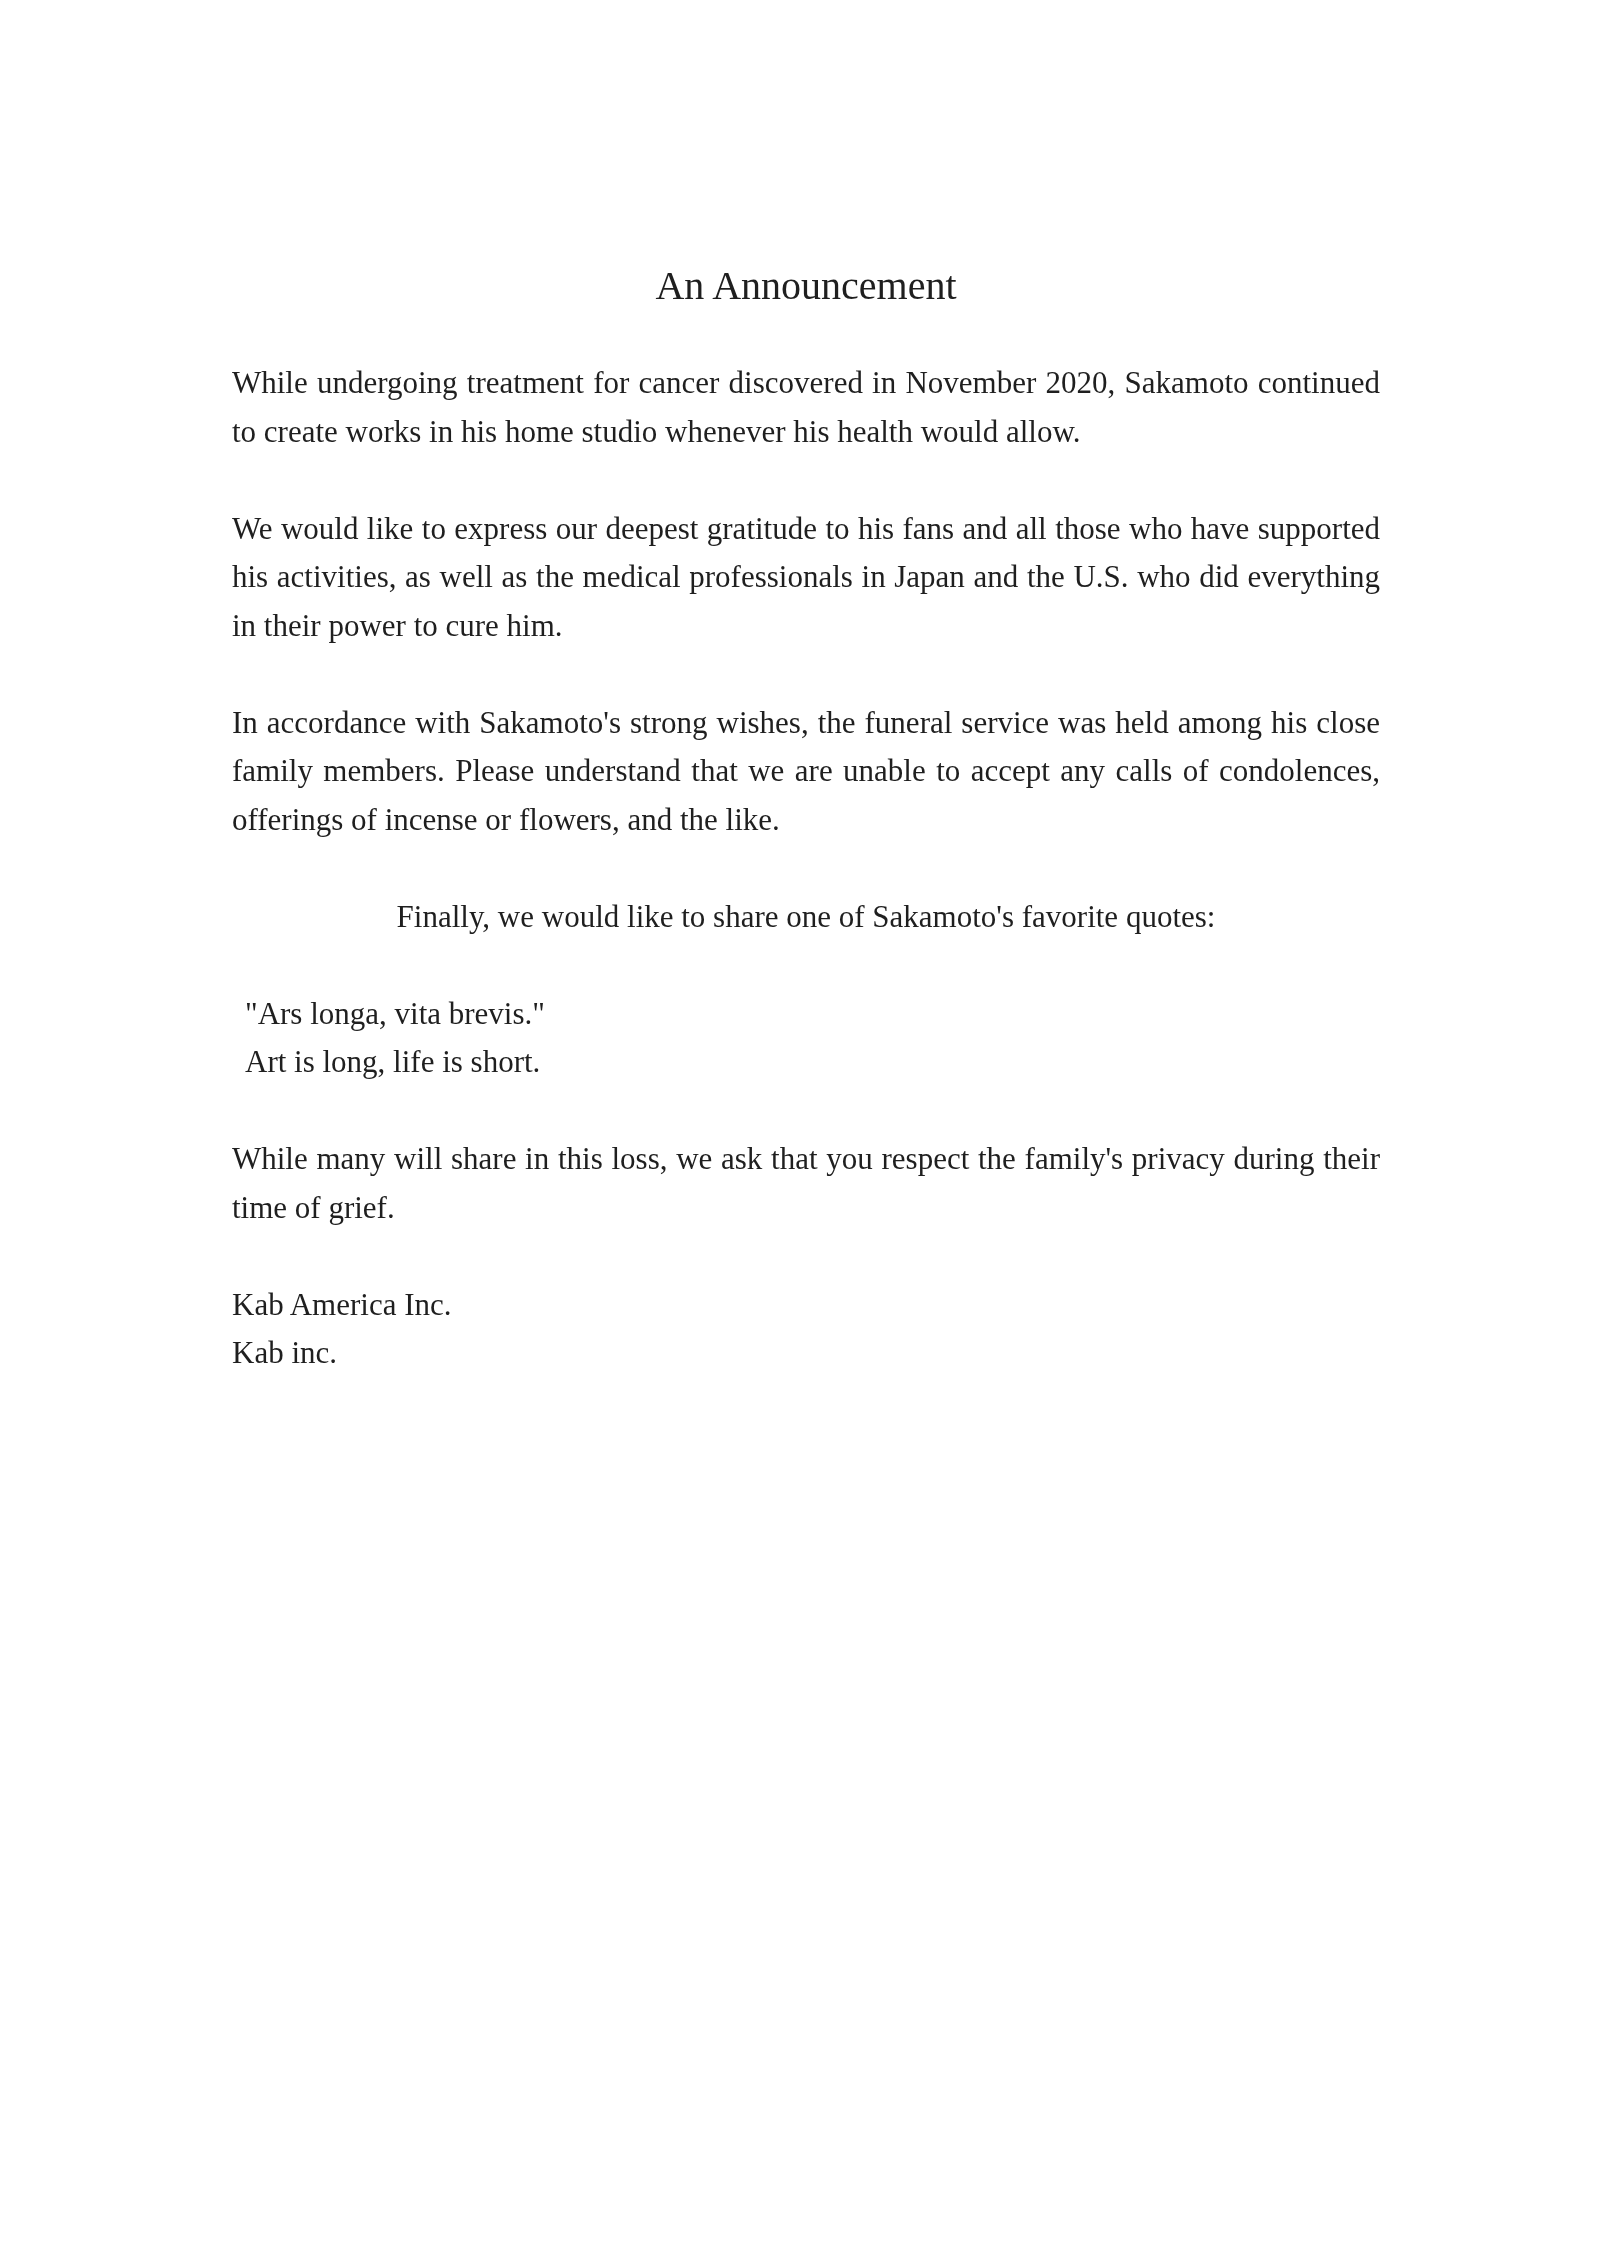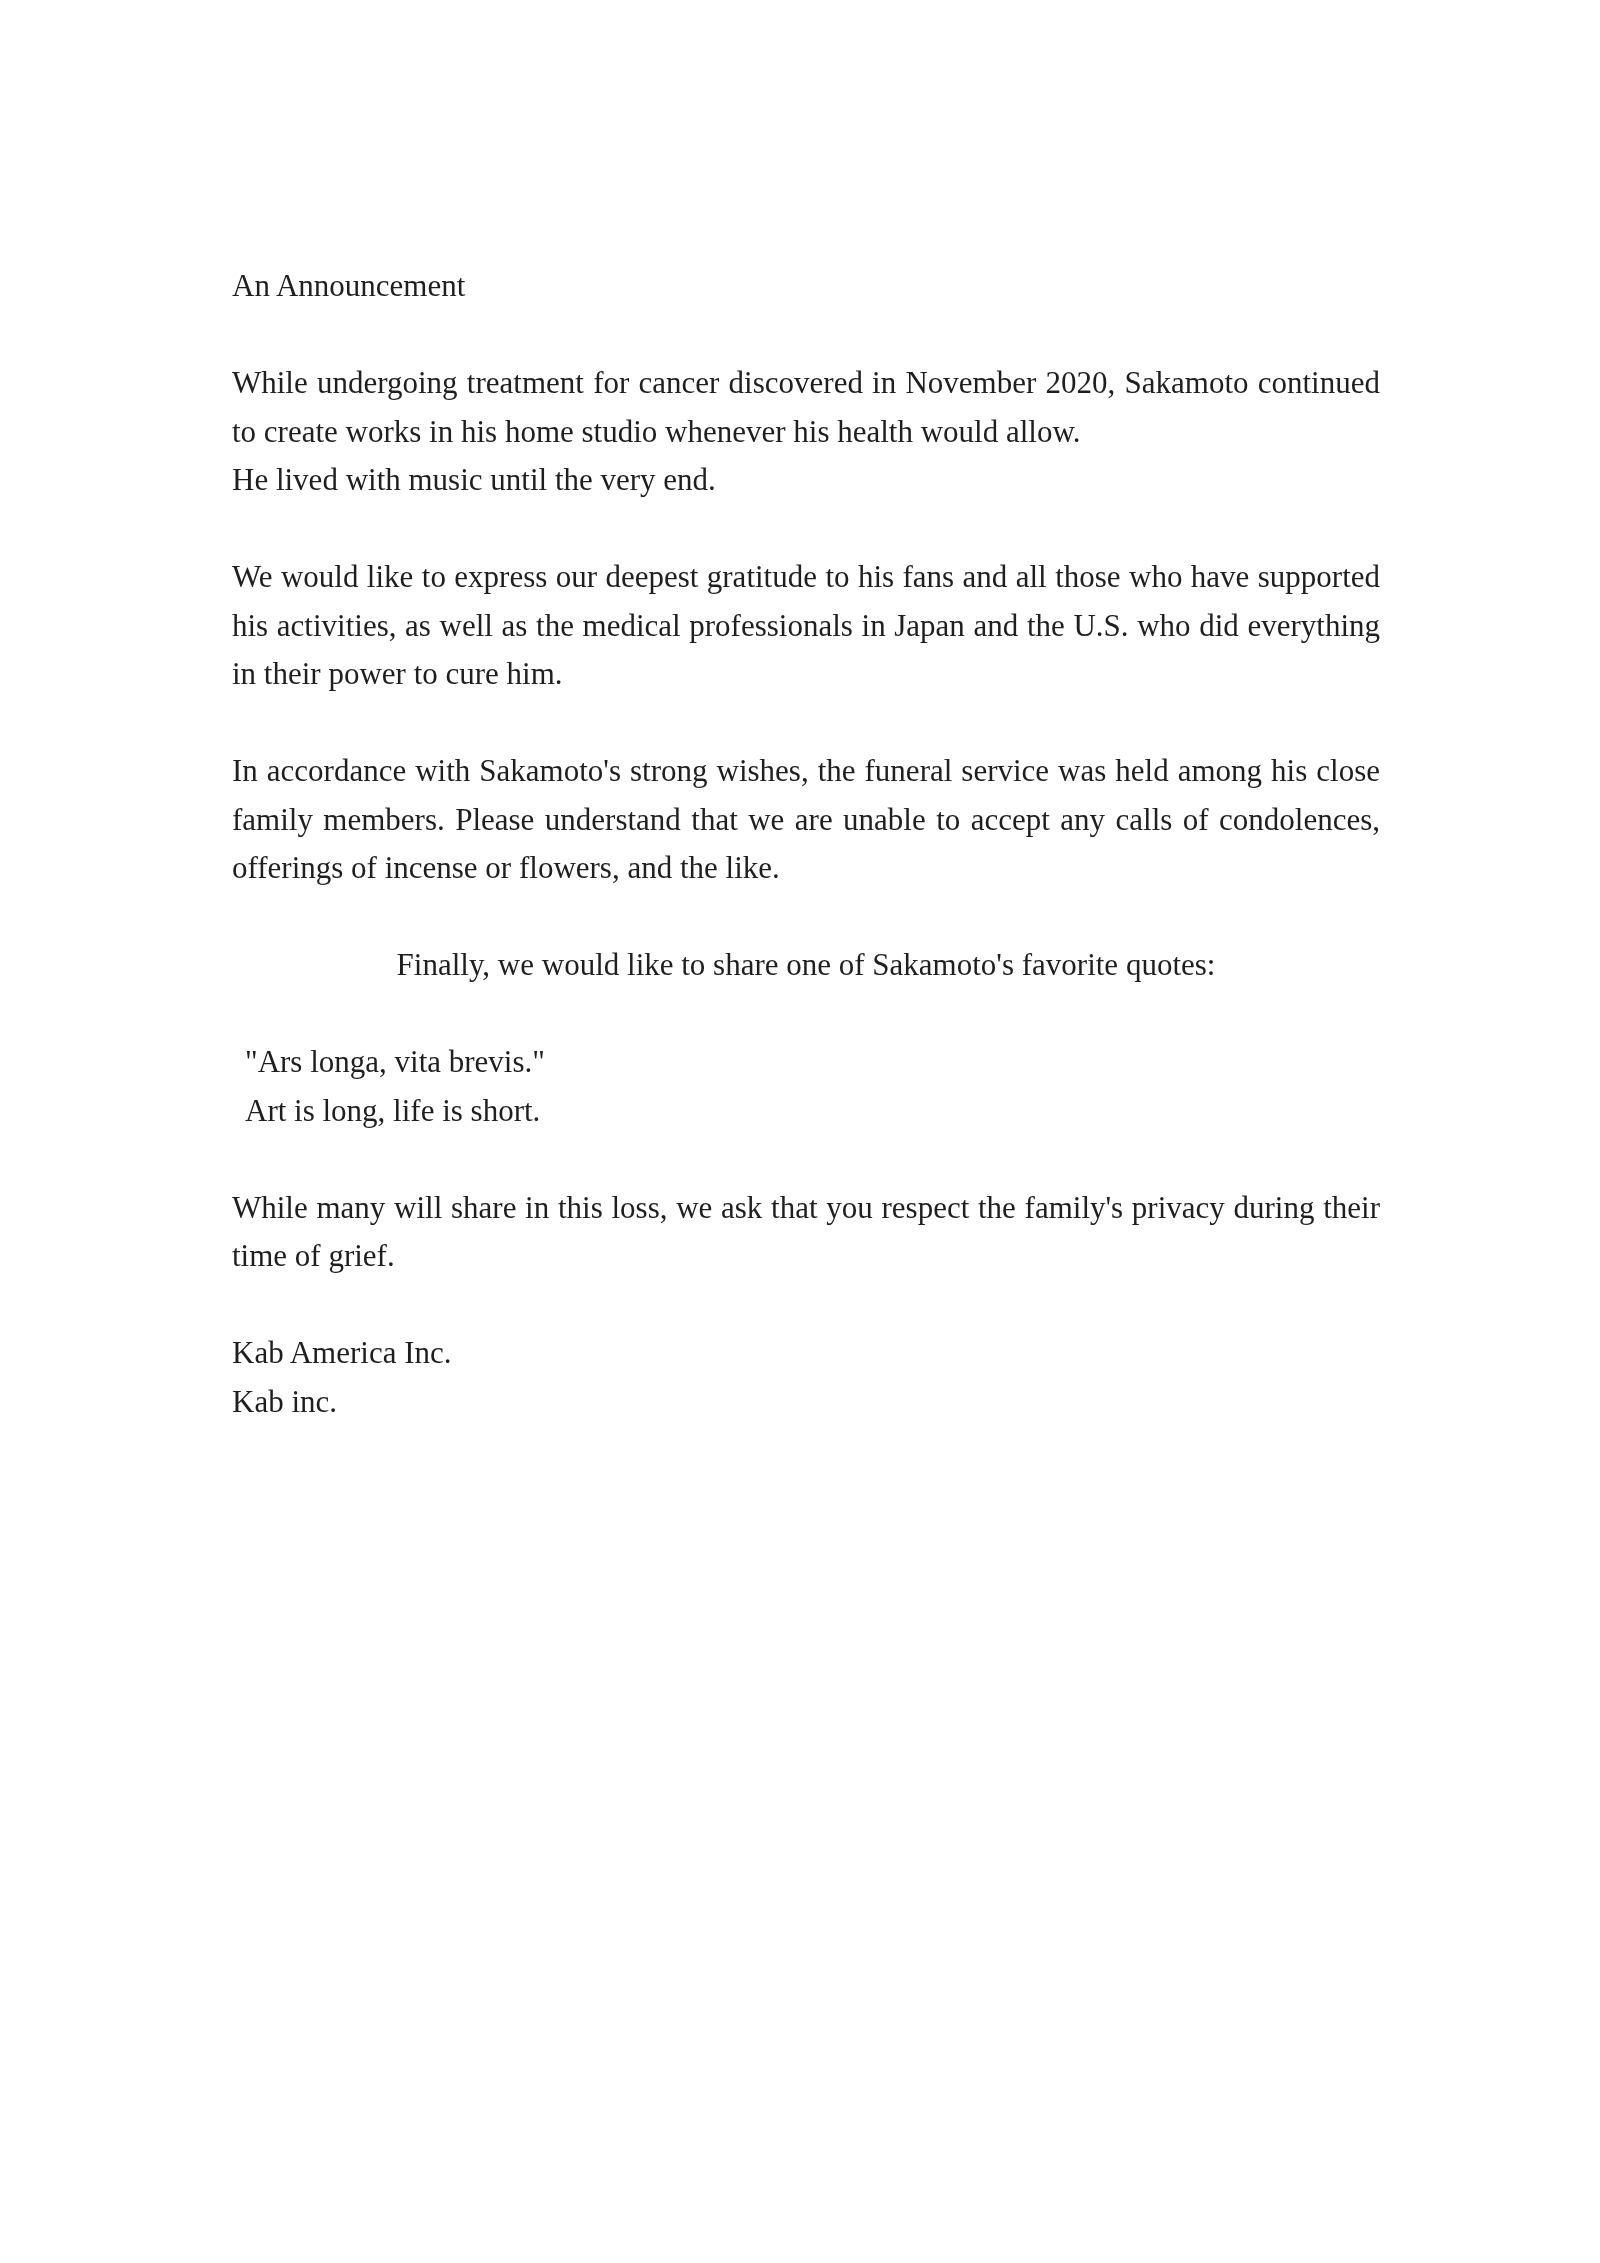--- a/index.html
+++ b/index.html
@@ -14,24 +14,24 @@
     box-sizing: border-box;
     background: #ffffff;
     padding: 262px 220px 0 232px;
     font-family: "Liberation Serif", "DejaVu Serif", serif;
     font-size: 31px;
     line-height: 48.5px;
     color: #1f1f1f;
     overflow: hidden;
   }
   .title {
-    font-size: 31px;
+    font-size: 40px;
     font-weight: 400;
     margin: 0 0 48.5px 0;
-    text-align: left;
+    text-align: center;
   }
   .para {
     margin: 0 0 48.5px 0;
     text-align: justify;
     text-justify: inter-word;
   }
   .para-left {
     margin: 0 0 48.5px 0;
     text-align: center;
   }
@@ -50,21 +50,21 @@
   }
 </style>
 </head>
 <body>
 
 <div class="page">
 
   <h1 class="title">An Announcement</h1>
 
 
-  <p class="para"><span>While undergoing treatment for cancer discovered in November 2020, Sakamoto continued to create works in his home studio whenever his health would allow.</span><br><span>He lived with music until the very end.</span></p>
+  <p class="para"><span>While undergoing treatment for cancer discovered in November 2020, Sakamoto continued to create works in his home studio whenever his health would allow.</span><br></p>
 
   <p class="para">We would like to express our deepest gratitude to his fans and all those who have supported his activities, as well as the medical professionals in Japan and the U.S. who did everything in their power to cure him.</p>
 
   <p class="para">In accordance with Sakamoto's strong wishes, the funeral service was held among his close family members. Please understand that we are unable to accept any calls of condolences, offerings of incense or flowers, and the like.</p>
 
   <p class="para-left">Finally, we would like to share one of Sakamoto's favorite quotes:</p>
 
   <div class="quote-block"><span>"Ars longa, vita brevis."</span><br><span>Art is long, life is short.</span></div>
 
   <p class="para">While many will share in this loss, we ask that you respect the family's privacy during their time of grief.</p>

